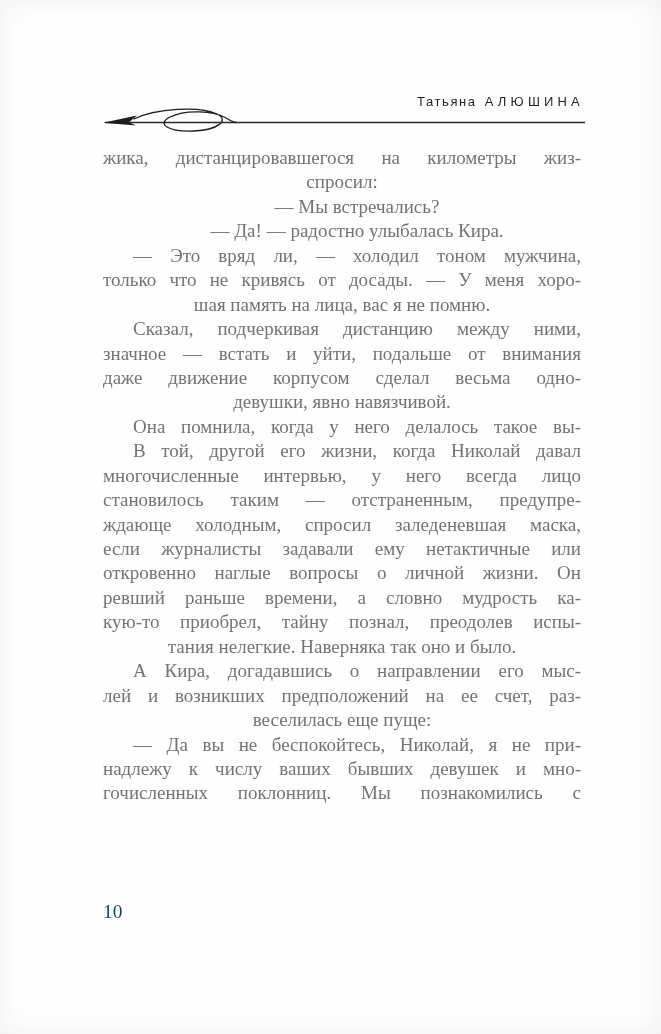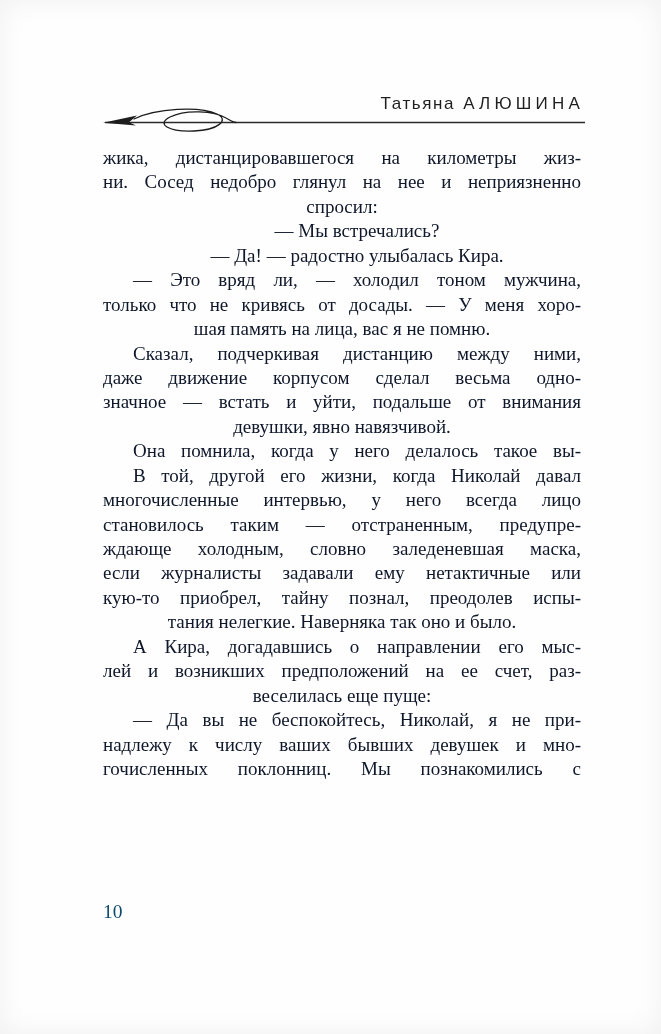--- a/index.html
+++ b/index.html
@@ -16,39 +16,39 @@
     box-shadow: inset 0 0 28px rgba(0,0,0,0.06);
     overflow: hidden;
   }
   
   .running-head {
     position: absolute;
     left: 103px; top: 94px;
     width: 481px;
     text-align: right;
     font-family: "Liberation Sans", "DejaVu Sans", sans-serif;
-    font-size: 17px;
+    font-size: 13px;
     color: #1f1f1f;
     white-space: nowrap;
   }
   .running-head .first { letter-spacing: 1.6px; }
   .running-head .last  { letter-spacing: 4.2px; margin-left: 8px; }
   .head-rule-wrap {
     position: absolute;
     left: 96px; top: 105px;
     width: 492px; height: 34px;
   }
   
   .text-block {
     position: absolute;
     left: 103px; top: 146px;
     width: 478px;
     font-size: 19px;
     line-height: 24.45px;
-    color: #0f172a;
+    color: #737373;
   }
   .line {
     height: 24.45px;
     overflow: hidden;
     text-align: center;
     white-space: normal;
   }
   .line.j {
     text-align: justify;
     text-align-last: justify;
@@ -79,37 +79,38 @@
 
       <polygon points="7,17.8 41,10.5 33,17.2 40,20.6" fill="#1d1d1d"></polygon>
 
       <path d="M 38 14 C 60 3, 104 1, 121 9 C 134 15, 122 25, 98 26 C 72 27, 60 19, 74 12 C 90 4, 118 6, 130 13 C 136 16, 136 17, 140 17.5" stroke="#1d1d1d" stroke-width="1.3" fill="none" stroke-linecap="round"></path>
     </svg>
   </div>
 
   <div class="text-block">
     <div>
         <div class="line j">жика, дистанцировавшегося на километры жиз-</div>
-        <div class="line j">ни. Сосед недобро глянул на нее и неприязненно</div>
         <div class="line">спросил:</div>
         <div class="line ind">— Мы встречались?</div>
         <div class="line ind">— Да! — радостно улыбалась Кира.</div>
         <div class="line j ind">— Это вряд ли, — холодил тоном мужчина,</div>
         <div class="line j">только что не кривясь от досады. — У меня хоро-</div>
         <div class="line">шая память на лица, вас я не помню.</div>
         <div class="line j ind">Сказал, подчеркивая дистанцию между ними,</div>
+        <div class="line j">значное — встать и уйти, подальше от внимания</div>
         <div class="line j">даже движение корпусом сделал весьма одно-</div>
-        <div class="line j">значное — встать и уйти, подальше от внимания</div>
         <div class="line">девушки, явно навязчивой.</div>
         <div class="line j ind">Она помнила, когда у него делалось такое вы-</div>
         <div class="line j ind">В той, другой его жизни, когда Николай давал</div>
         <div class="line j">многочисленные интервью, у него всегда лицо</div>
         <div class="line j">становилось таким — отстраненным, предупре-</div>
-        <div class="line j">ждающе холодным, словно заледеневшая маска,</div>
+        <div class="line j">ждающе холодным, спросил заледеневшая маска,</div>
         <div class="line j">если журналисты задавали ему нетактичные или</div>
+        <div class="line j">откровенно наглые вопросы о личной жизни. Он</div>
+        <div class="line j">ревший раньше времени, а словно мудрость ка-</div>
         <div class="line j">кую-то приобрел, тайну познал, преодолев испы-</div>
         <div class="line">тания нелегкие. Наверняка так оно и было.</div>
         <div class="line j ind">А Кира, догадавшись о направлении его мыс-</div>
         <div class="line j">лей и возникших предположений на ее счет, раз-</div>
         <div class="line">веселилась еще пуще:</div>
         <div class="line j ind">— Да вы не беспокойтесь, Николай, я не при-</div>
         <div class="line j">надлежу к числу ваших бывших девушек и мно-</div>
         <div class="line j">гочисленных поклонниц. Мы познакомились с</div>
       </div>
   </div>

